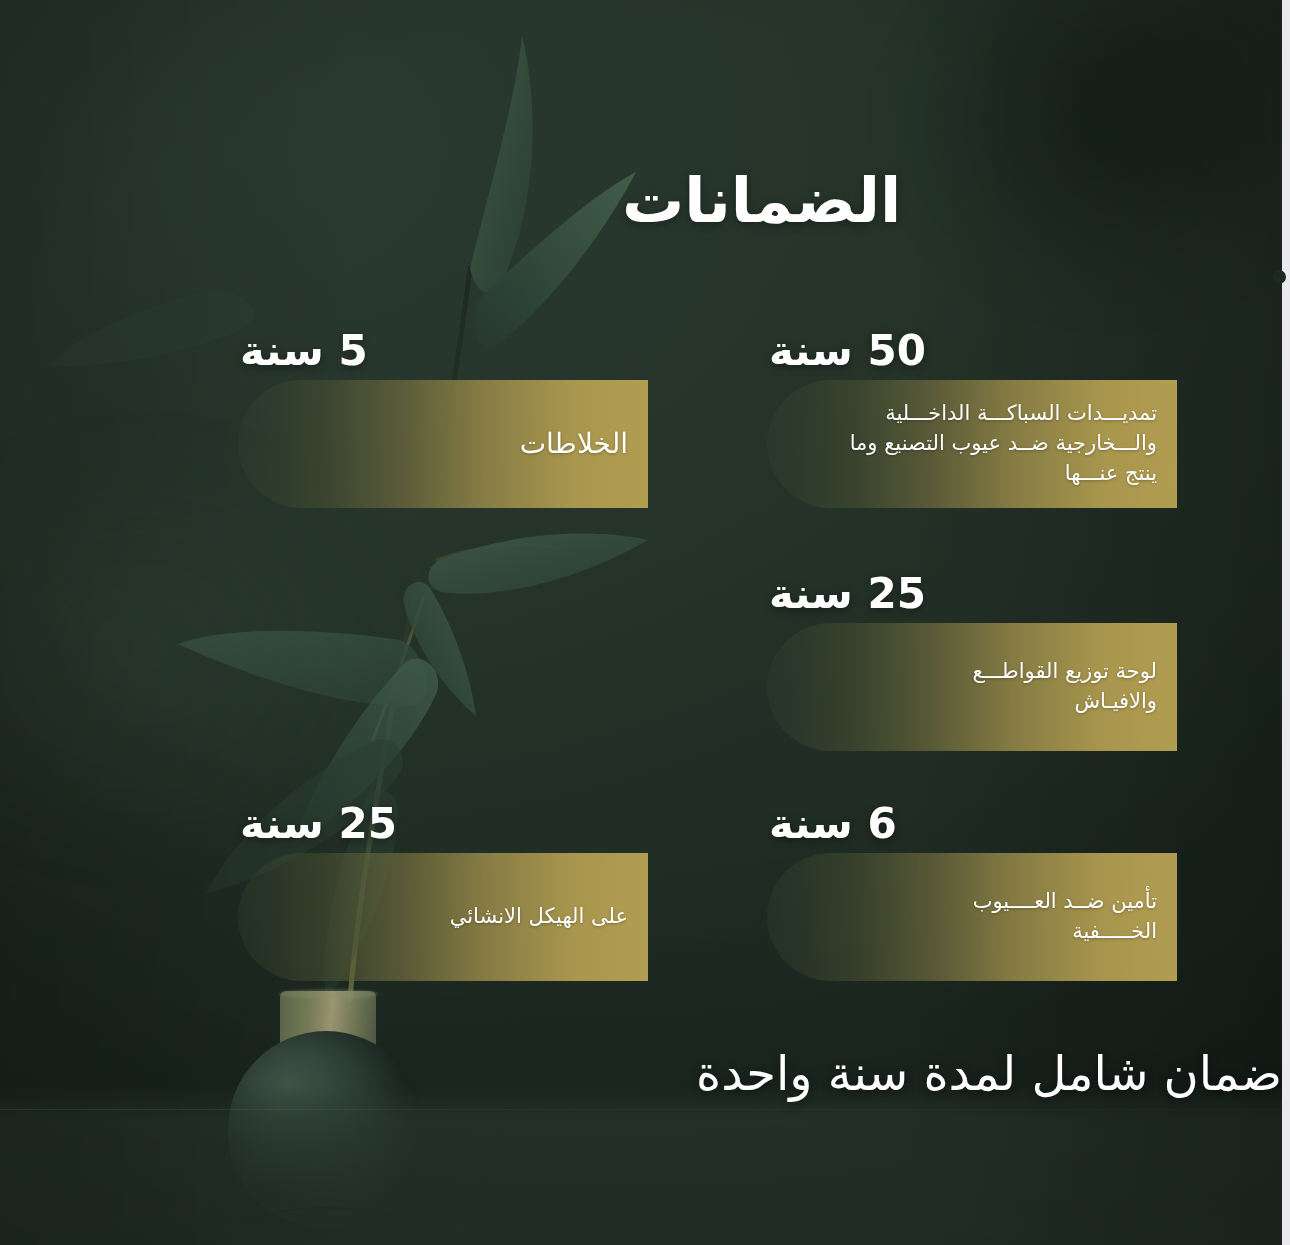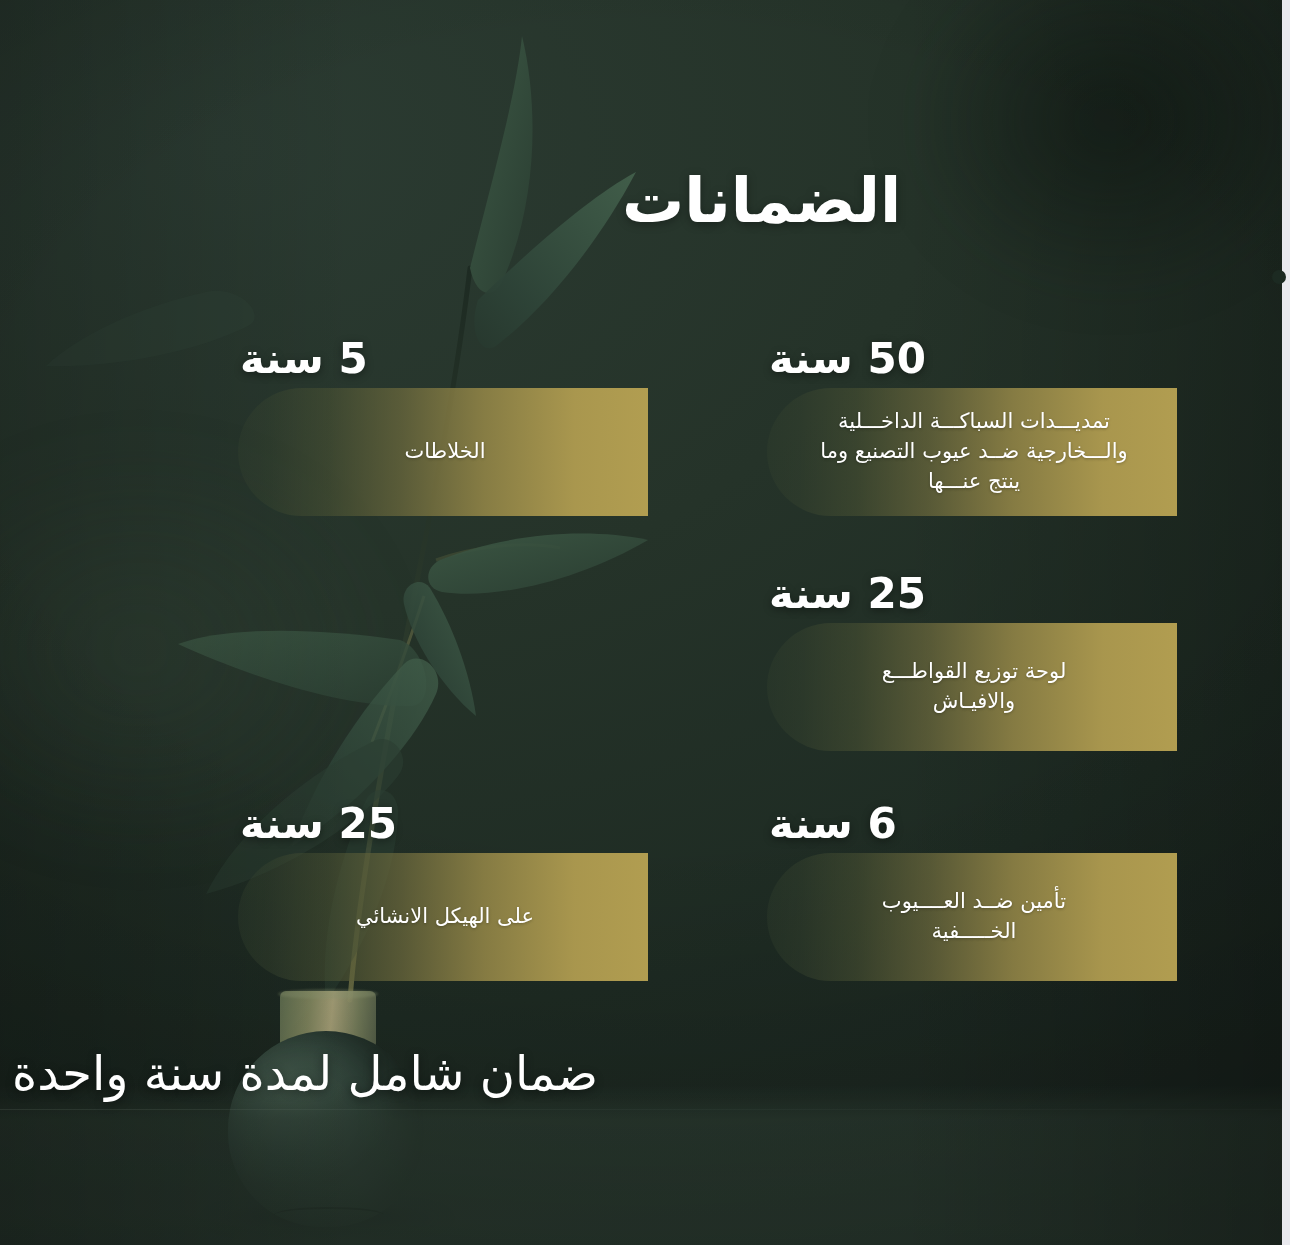--- a/index.html
+++ b/index.html
@@ -179,21 +179,21 @@
     height: 1245px;
   }
 
   .item {
     position: absolute;
     width: 410px;
   }
   .item.col-right { right: 105px; margin-left: 44px; }
   .item.col-left  { right: 634px; }
 
-  .item.row-1 { top: 335px; }
+  .item.row-1 { top: 327px; }
   .item.row-2 { top: 570px; }
   .item.row-3 { top: 800px; }
 
   .item-years {
     color: #ffffff;
     font-size: 42px;
     font-weight: 700;
     text-align: left;
     line-height: 1.12;
     padding-left: 2px;
@@ -216,38 +216,38 @@
         rgba(52,66,46,0.30) 100%);
     display: flex;
     align-items: center;
     justify-content: flex-start;
     overflow: hidden;
   }
   .pill-text {
     color: #ffffff;
     font-size: 21px;
     line-height: 1.42;
-    text-align: center;
+    text-align: right;
     padding: 0 20px 0 24px;
     width: 100%;
     box-sizing: border-box;
     direction: rtl;
     text-shadow: 0 1px 3px rgba(0,0,0,0.28);
     white-space: pre-line;
   }
 
   
-  .item.row-1.col-left .pill-text { font-size: 21px; }
+  .item.row-1.col-left .pill-text { font-size: 28px; font-family: Liberation Serif, serif; }
 
   .slide-footer {
     position: absolute;
     left: 12px;
     right: 0;
     top: 1045px;
-    text-align: left;
+    text-align: right;
     color: #ffffff;
     font-size: 48px;
     font-weight: 400;
     letter-spacing: 0px;
     text-shadow: 0 2px 10px rgba(0,0,0,0.45);
   }
 
   
   .right-rail {
     position: absolute;

